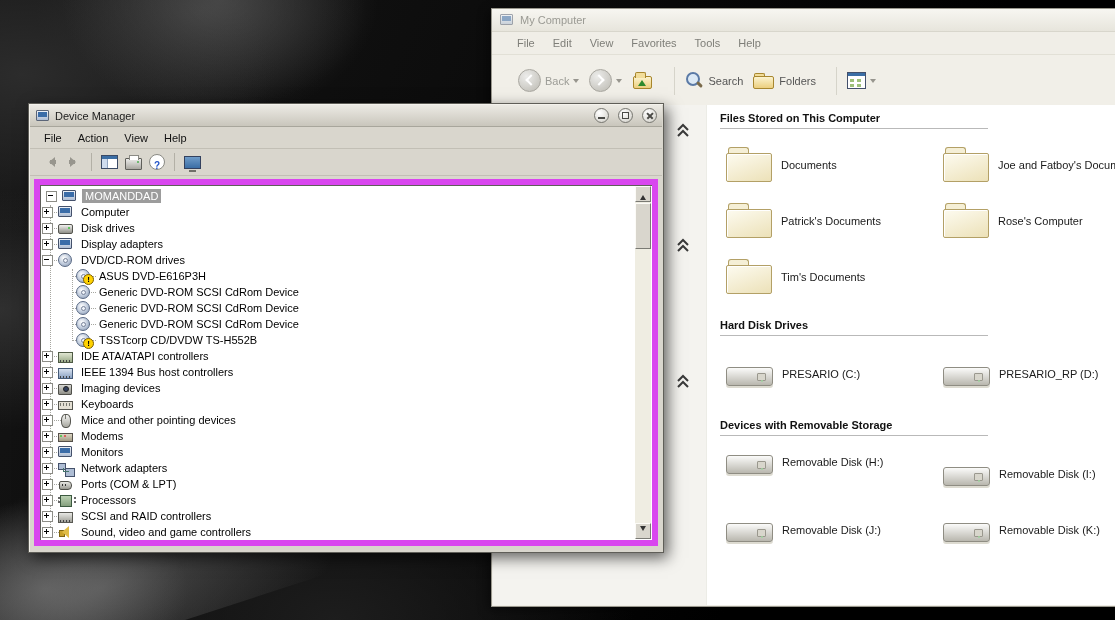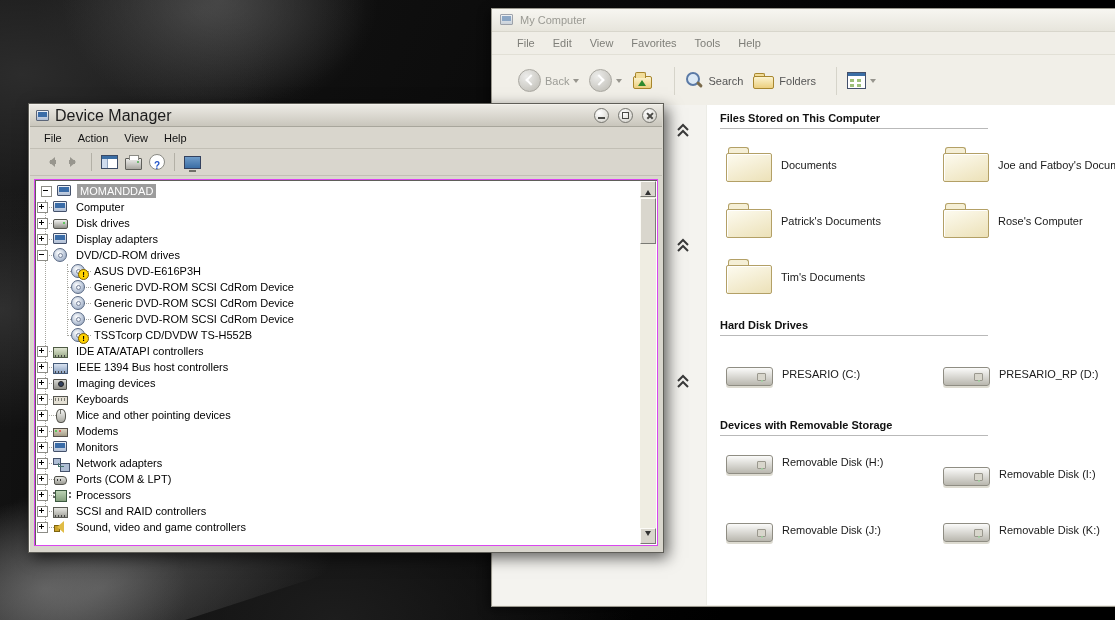--- a/index.html
+++ b/index.html
@@ -66,21 +66,21 @@
   .folder-icon::after{content:"";position:absolute;left:0;top:6px;right:0;bottom:0;background:linear-gradient(160deg,#fdfbf0,#ece1b8);border:1px solid #b3a066;border-radius:2px;box-shadow:inset 1px 1px 0 #fff}
   .drive-icon{width:45px;height:17px;position:relative;flex:none;margin-top:6px;background:linear-gradient(#fbfbfa,#b9b7ae);border:1px solid #8f8d83;border-radius:3px;box-shadow:0 2px 0 #dddbd1}
   .drive-icon::before{content:"";position:absolute;right:6px;top:5px;width:7px;height:6px;background:#d8d6cc;border:1px solid #9a988e;border-radius:1px}
   .drive-icon::after{content:"";position:absolute;right:9px;bottom:3px;width:2px;height:2px;background:#9fd49f;border-radius:50%}
 
   
   .dm{position:absolute;left:28px;top:103px;width:634px;height:448px;background:#d9d6cd;
       border:1px solid #5f5e58;box-shadow:4px 5px 14px rgba(0,0,0,.6),inset 1px 1px 0 #f4f2ec;z-index:2}
   .dm-title{position:absolute;left:1px;right:1px;top:1px;height:21px;display:flex;align-items:center;gap:5px;
       padding:0 5px 0 6px;background:linear-gradient(#eceae4,#c9c6bc);border-bottom:1px solid #a8a69c}
-  .dm-title-text{font-size:16px;color:#1c1c1c;flex:1}
+  .dm-title-text{font-size:11px;color:#1c1c1c;flex:1}
   .cap{width:13px;height:13px;border-radius:50%;border:1px solid #767670;position:relative;flex:none;margin-left:4px;
       background:radial-gradient(circle at 35% 30%, #ffffff, #cfcdc5)}
   .cap-min::after{content:"";position:absolute;left:3px;right:3px;top:8px;height:2px;background:#4a4a46}
   .cap-max::after{content:"";position:absolute;left:3px;top:3px;right:3px;bottom:3px;border:1px solid #4a4a46}
   .cap-close::before,.cap-close::after{content:"";position:absolute;left:2.5px;top:5.5px;width:8px;height:1.6px;background:#4a4a46}
   .cap-close::before{transform:rotate(45deg)}
   .cap-close::after{transform:rotate(-45deg)}
   .dm-menu{position:absolute;left:1px;right:1px;top:23px;height:21px;display:flex;align-items:center;padding-left:6px;border-bottom:1px solid #c2bfb5}
   .dm-menu span{font-size:11px;color:#111;padding:2px 8px}
   .dm-toolbar{position:absolute;left:1px;right:1px;top:45px;height:26px;display:flex;align-items:center;padding-left:8px;border-bottom:1px solid #c2bfb5}
@@ -94,21 +94,21 @@
   .wico::before{content:"";position:absolute;left:0;right:0;top:0;height:3px;background:#3b6ea5}
   .wico::after{content:"";position:absolute;left:0;top:3px;bottom:0;width:5px;background:#cfdcee;border-right:1px solid #8fa3c0}
   .pico{width:15px;height:10px;position:relative;background:linear-gradient(#ececea,#a9a7a0);border:1px solid #5f5f5a;border-radius:1px;margin-top:3px}
   .pico::before{content:"";position:absolute;left:3px;top:-4px;width:8px;height:4px;background:#fff;border:1px solid #8a8a84;border-bottom:none}
   .pico::after{content:"";position:absolute;right:2px;top:2px;width:2px;height:2px;background:#4caf50;border-radius:50%}
   .hico{width:14px;height:14px;border-radius:50%;background:#fff;border:1px solid #8a8a84;text-align:center}
   .hico::after{content:"?";font:bold 10px/13px "Liberation Sans",sans-serif;color:#2456c8}
   .mico{width:15px;height:11px;border:1px solid #33415e;background:linear-gradient(#6f9cc9,#3b6ea5);position:relative;margin-top:1px}
   .mico::after{content:"";position:absolute;left:4px;bottom:-4px;width:7px;height:2px;background:#6f6f68}
 
-  .dm-view{position:absolute;left:5px;right:5px;top:75px;bottom:6px;background:#fff;border:1px solid #d946ef;box-shadow:inset 1px 1px 0 #5f5f5a}
+  .dm-view{position:absolute;left:5px;right:5px;top:75px;bottom:6px;background:#fff;border:6px solid #d946ef;box-shadow:inset 1px 1px 0 #5f5f5a}
   .dm-tree{position:absolute;left:2px;top:2px;bottom:1px;right:18px;overflow:hidden;padding-top:1px}
   .trow{height:16px;display:flex;align-items:center;position:relative;font-size:11px;white-space:nowrap;color:#000}
   .d0{padding-left:4px}.d1{}.d2{padding-left:34px}
   .d1::before{content:"";position:absolute;left:9px;width:16px;top:8px;border-top:1px dotted #a6a6a0}
   .d2::before{content:"";position:absolute;left:31px;width:23px;top:8px;border-top:1px dotted #a6a6a0}
   .vline{position:absolute;width:0;border-left:1px dotted #a6a6a0}
   .exp{width:9px;height:9px;border:1px solid #8c8c86;background:#fff;margin-right:5px;position:relative;flex:none;z-index:1}
   .exp::before{content:"";position:absolute;left:1px;top:3px;width:5px;height:1px;background:#000}
   .exp.plus::after{content:"";position:absolute;left:3px;top:1px;width:1px;height:5px;background:#000}
   .tlabel{padding:1px 3px}

